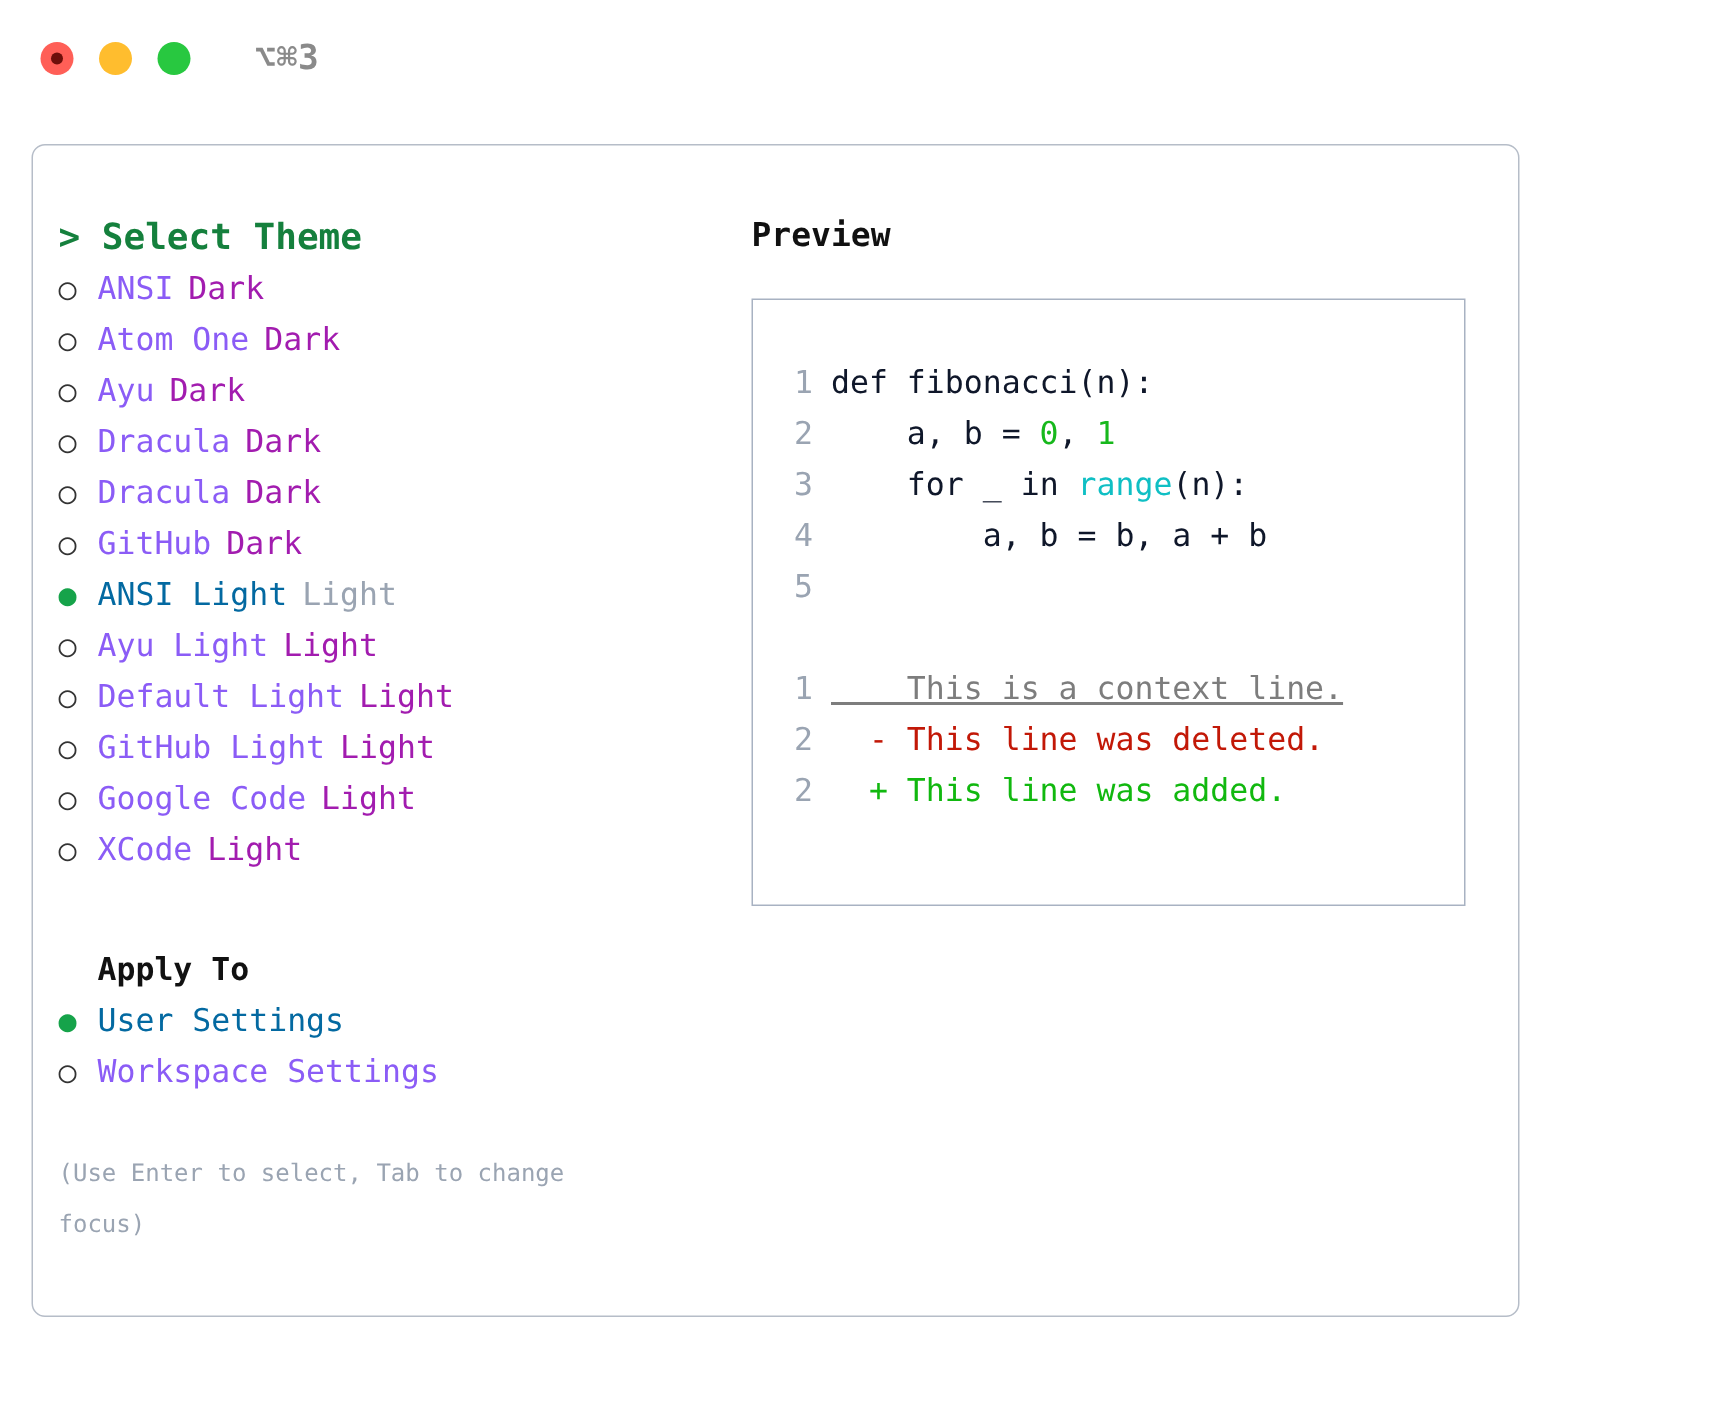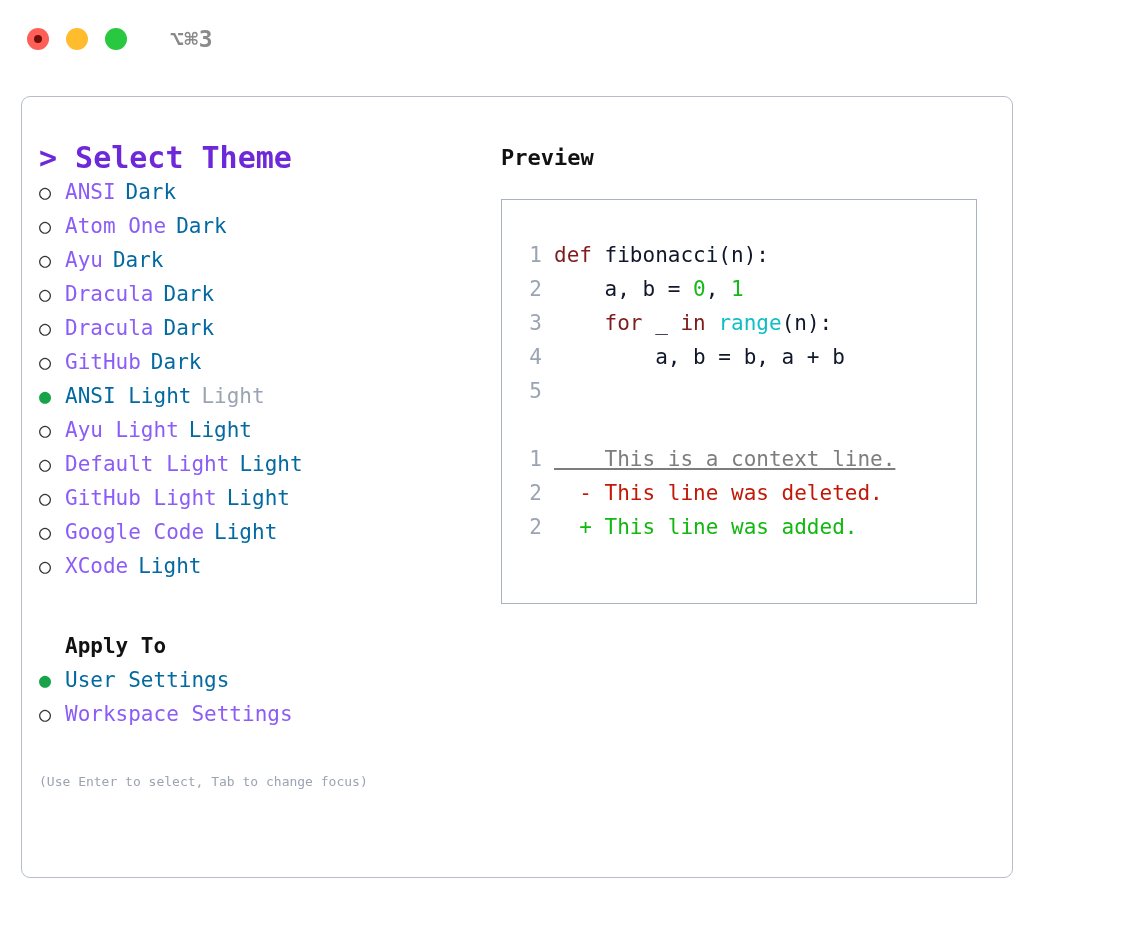--- a/index.html
+++ b/index.html
@@ -87,23 +87,23 @@
 
   
   .left-col {
     position: absolute;
     left: 17px;
     top: 44px;
     width: 440px;
   }
 
   .section-head {
-    font-size: 30px;
-    font-weight: 700;
-    color: #6d28d9;
+    font-size: 24px;
+    font-weight: 700;
+    color: #15803d;
     line-height: 34px;
     white-space: pre;
   }
 
   .opt-list { margin: 0; padding: 0; }
 
   .opt-row {
     display: flex;
     align-items: baseline;
     line-height: 34px;
@@ -113,41 +113,41 @@
   .opt-marker {
     display: inline-block;
     width: 26px;
     flex: 0 0 26px;
     color: #333333;
     font-size: 20px;
   }
   .opt-row.selected .opt-marker { color: #16a34a; }
   .opt-label { color: #8b5cf6; }
   .opt-row.selected .opt-label { color: #0369a1; }
-  .opt-suffix { color: #0369a1; margin-left: 10px; }
+  .opt-suffix { color: #a21caf; margin-left: 10px; }
   .opt-row.selected .opt-suffix { color: #9aa4b2; }
 
   .subhead-row {
     display: flex;
     align-items: center;
     line-height: 34px;
     font-size: 21px;
     white-space: pre;
   }
   .subhead-row .opt-marker { color: transparent; }
   .subhead-label {
     color: #111111;
     font-weight: 700;
   }
 
   .spacer-lg { height: 46px; }
   .spacer-sm { height: 34px; }
 
   .hint {
-    font-size: 13px;
+    font-size: 16px;
     line-height: 34px;
     color: #9aa4b2;
     width: 400px;
   }
 
   
   .right-col {
     position: absolute;
     left: 479px;
     top: 44px;
@@ -181,21 +181,21 @@
   .lineno {
     display: inline-block;
     width: 28px;
     flex: 0 0 28px;
     text-align: right;
     color: #9aa4b2;
     margin-right: 12px;
   }
   .code-text { color: #1f1f1f; }
 
-  .tok-kw   { color: #7f1d1d; }
+  .tok-kw   { color: #0f172a; }
   .tok-fn   { color: #0fbfc4; }
   .tok-num  { color: #17b81c; }
   .tok-plain{ color: #0f172a; }
 
   .diff-gap { height: 34px; }
   .diff-ctx { color: #7d7d7d; text-decoration: underline; }
   .diff-del { color: #c21807; }
   .diff-add { color: #11b80f; }
 </style>
 </head>

